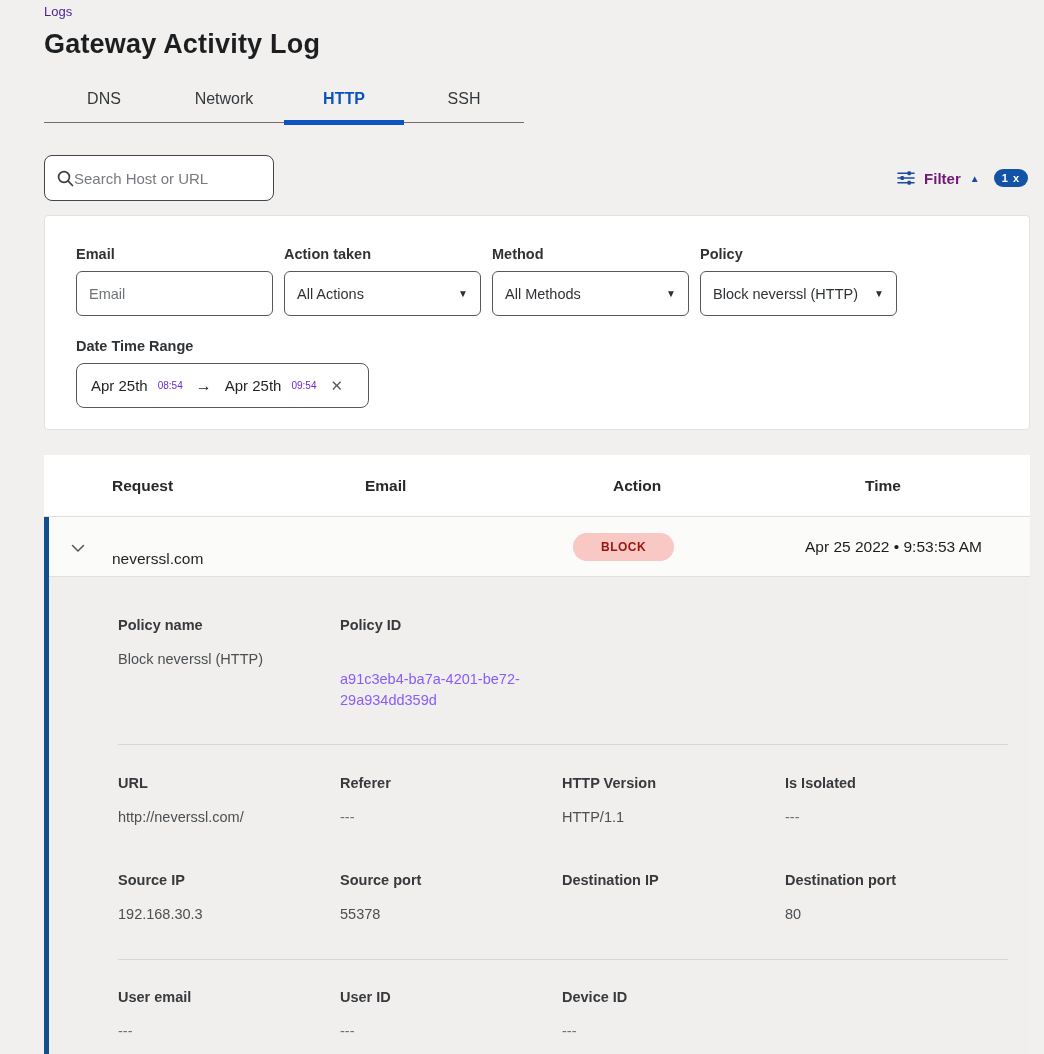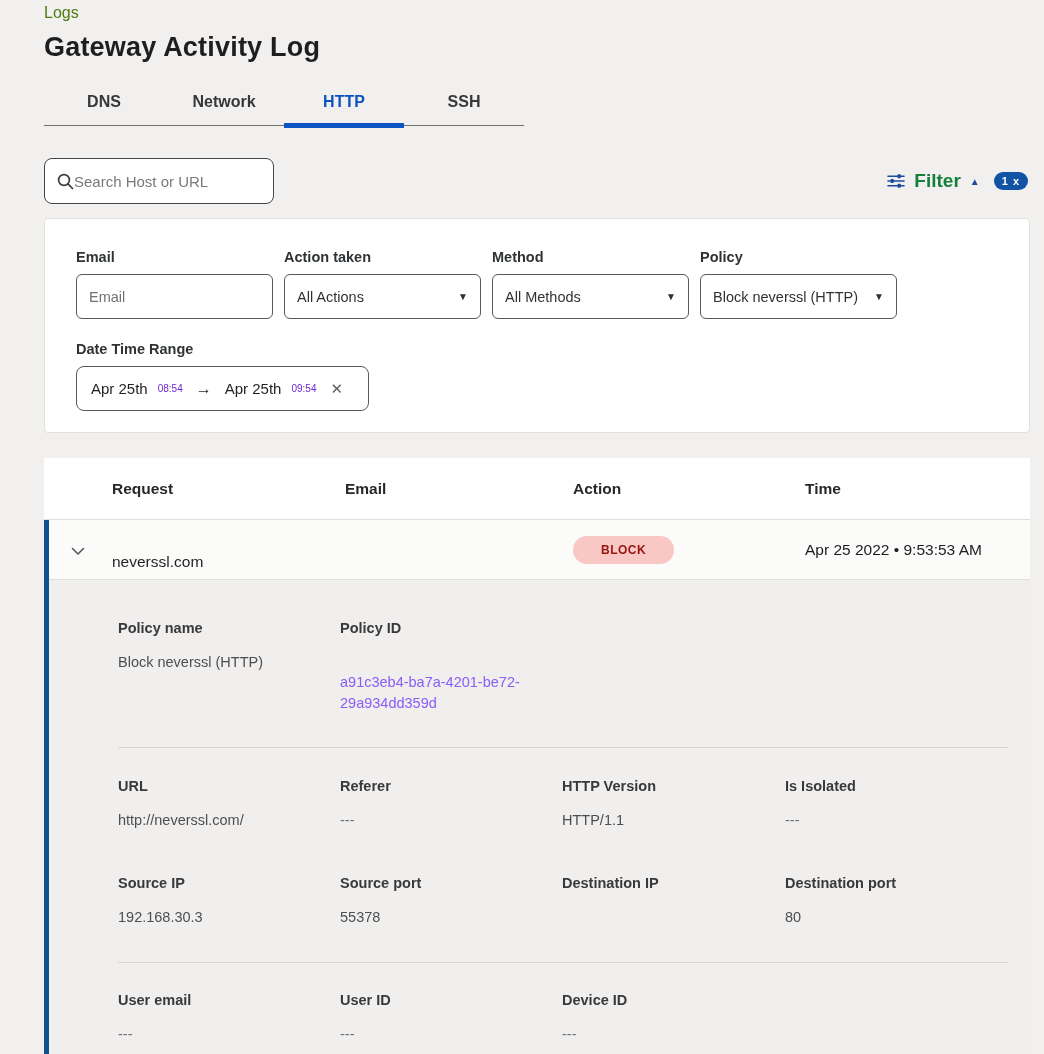--- a/index.html
+++ b/index.html
@@ -5,48 +5,48 @@
   * { margin:0; padding:0; box-sizing:border-box; }
   html,body { width:1044px; height:1054px; overflow:hidden; }
   body {
     font-family:"Liberation Sans","DejaVu Sans",sans-serif;
     background:#f1f0ef;
     color:#232426;
   }
   .page { padding:4px 14px 0 44px; }
 
   
-  .breadcrumb { font-size:16px; color:#4d7c0f; }
+  .breadcrumb { font-size:13px; color:#4c1d95; }
   .page-title { font-size:27px; font-weight:700; color:#1d1e20; margin-top:10px; letter-spacing:.2px; }
 
   
   .tabs { display:flex; margin-top:20px; width:480px; border-bottom:1px solid #6e6e6e; }
   .tab {
     width:120px; text-align:center; padding:10px 0 14px;
-    font-size:16px; color:#35383b; cursor:pointer; position:relative;font-weight:bold;
+    font-size:16px; color:#35383b; cursor:pointer; position:relative;
   }
   .tab.active { color:#0b52c0; font-weight:700; }
   .tab.active::after {
     content:""; position:absolute; left:0; right:0; bottom:-3px; height:5px; background:#0c54c2;
   }
 
   
   .controls-row { display:flex; align-items:center; justify-content:space-between; margin-top:32px; }
   .search-box {
     display:flex; align-items:center; 
     width:230px; height:46px; background:#fff;
     border:1px solid #42464b; border-radius:8px; padding:0 12px;
   }
   .search-box input {
     border:none; outline:none; font-size:15px; width:100%;
     font-family:inherit; color:#222; background:transparent;
   }
   .search-box input::placeholder { color:#767a7e; }
   .filter-controls { display:flex; align-items:center; gap:9px; padding-right:2px; }
-  .filter-label { color:#15803d; font-weight:700; font-size:19px; cursor:pointer; }
+  .filter-label { color:#701a75; font-weight:700; font-size:15px; cursor:pointer; }
   .caret-up { color:#1b4a9e; font-size:10px; cursor:pointer; }
   .filter-badge {
     background:#1253a5; color:#fff; font-size:11px; font-weight:700;
     border-radius:10px; padding:3px 8px; margin-left:5px; cursor:pointer; letter-spacing:1px;
   }
 
   
   .filter-panel {
     background:#fff; border:1px solid #e2e1e0; border-radius:4px;
     margin-top:14px; padding:30px 30px 30px 31px; width:986px; height:215px;
@@ -71,21 +71,21 @@
   .date-part { color:#1f2123; font-weight:400; }
   .time-part { color:#6d28d9; font-size:10px; }
   .range-arrow { color:#1f2123; font-size:16px; padding:0 3px; }
   .clear-x { color:#5a5e62; font-size:15px; margin-left:4px; cursor:pointer; }
 
   
   .table-card { margin-top:25px; width:986px; }
   .grid-cols { display:grid; grid-template-columns:233px 228px 232px 1fr; }
   .table-header {
     background:#fff; height:62px; align-items:center; padding-left:68px;
-    border-bottom:1px solid #e0dfde; font-weight:700; font-size:15.5px; color:#26282a;
+    border-bottom:1px solid #e0dfde; font-weight:700; font-size:15.5px; color:#26282a;gap:20px;
   }
   .log-row-wrap { border-left:5px solid #10508c; }
   .log-row {
     background:#fbfbfa; height:60px; align-items:center; padding-left:63px;
     position:relative; border-bottom:1px solid #e0dfde; cursor:pointer;
   }
   .row-chevron { position:absolute; left:22px; top:22px; cursor:pointer; }
   .request-cell { font-size:15.5px; color:#1e2022;margin-top:24px; }
   .action-badge {
     display:inline-block; background:#f9c7c4; color:#96170f;

